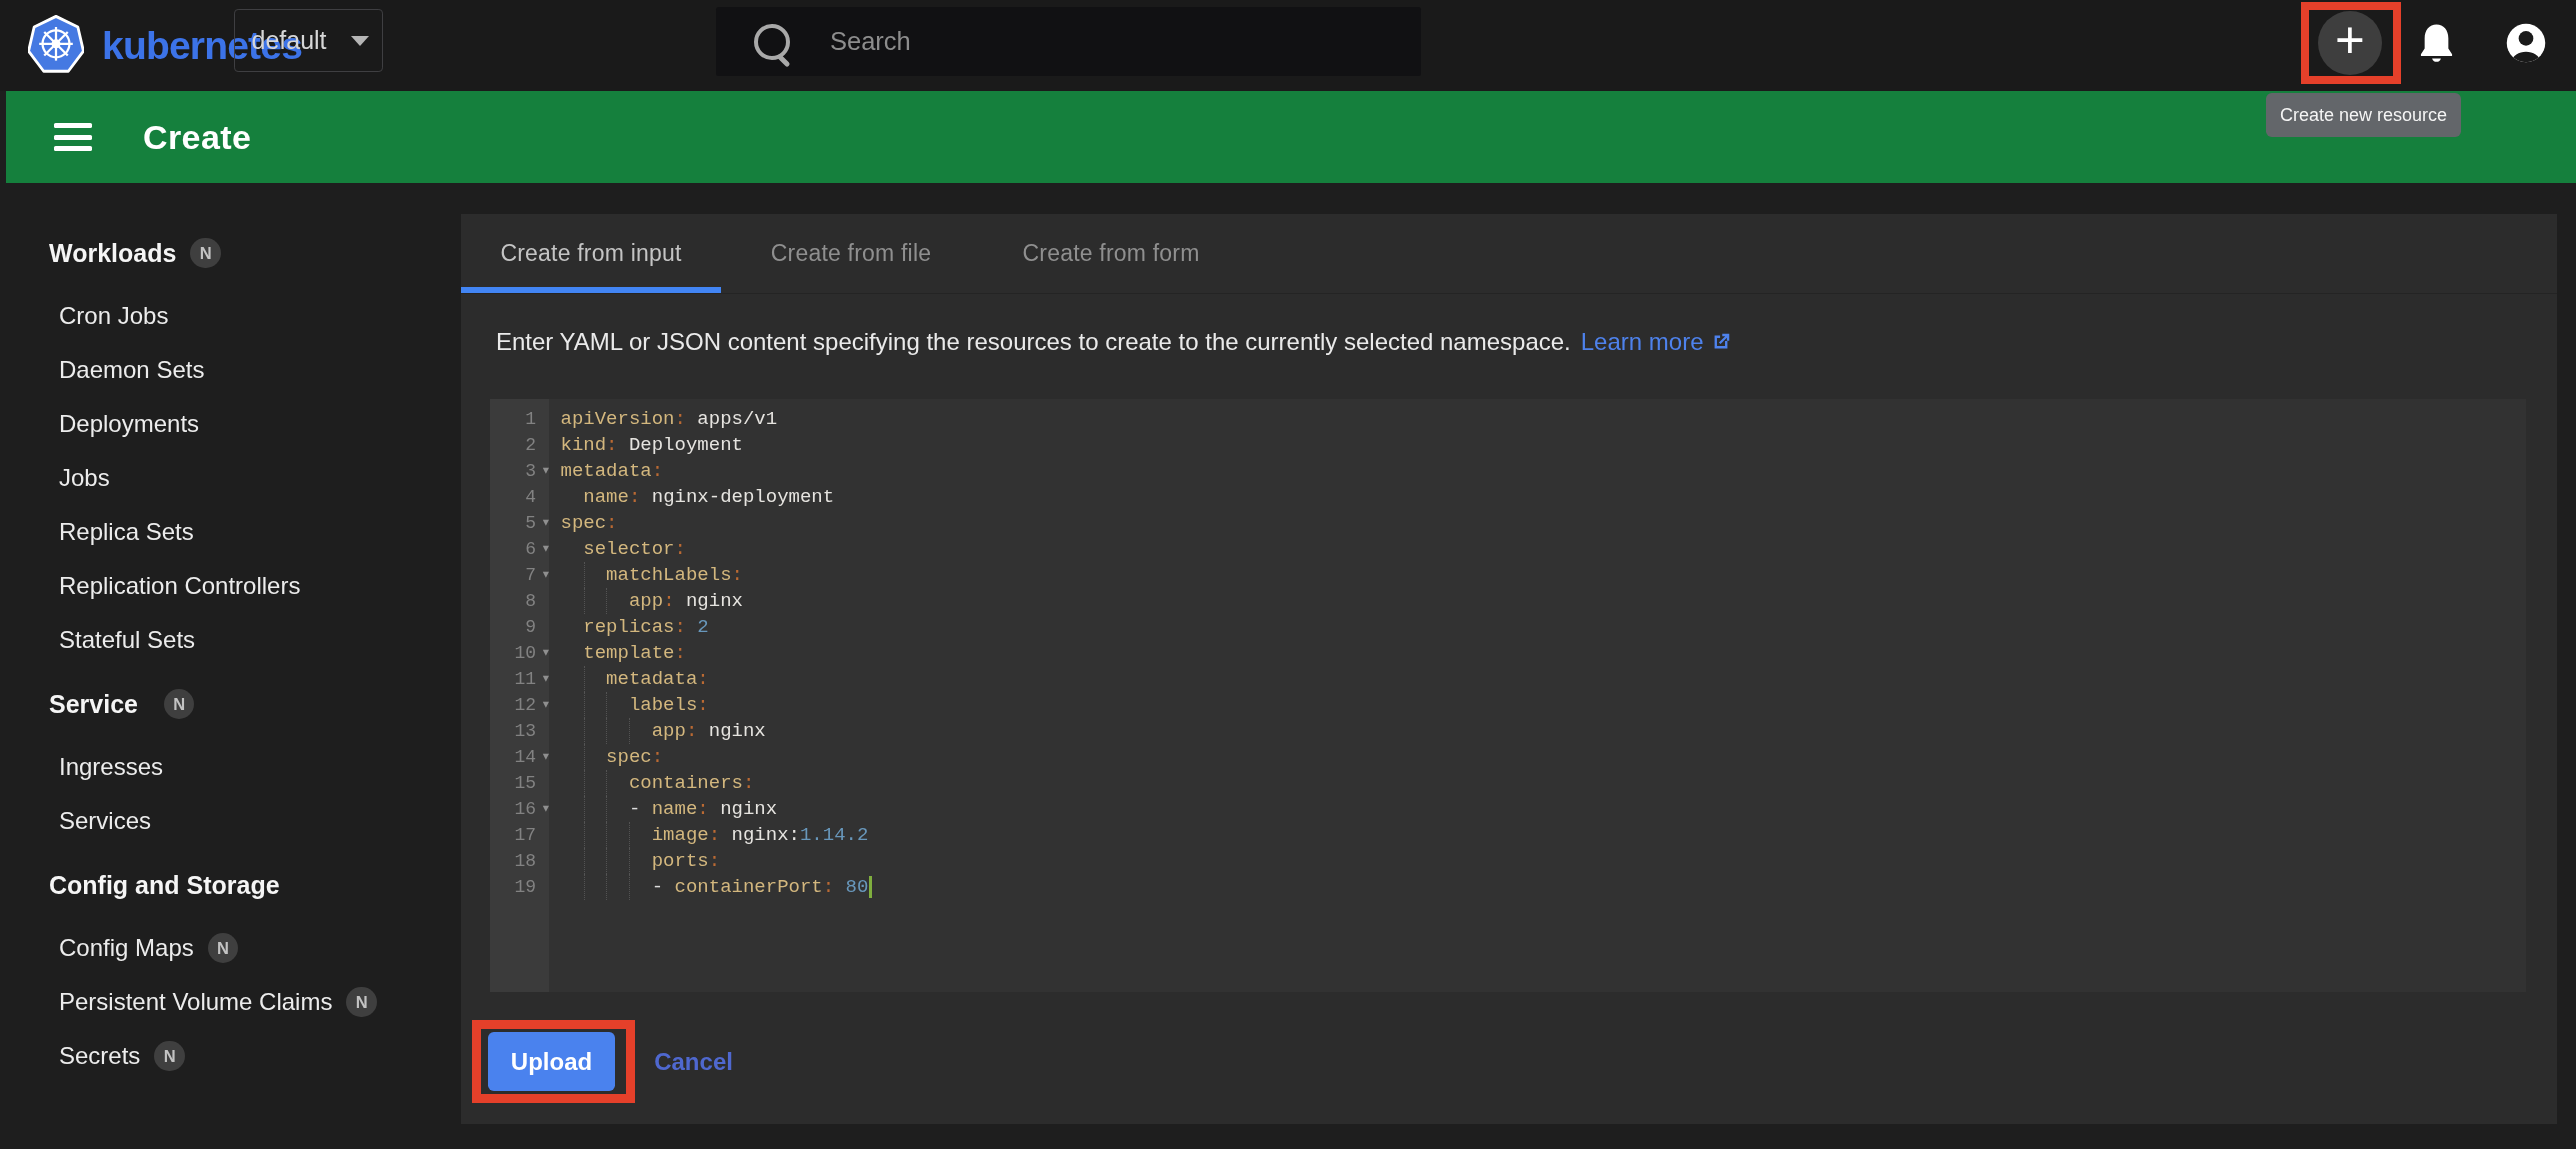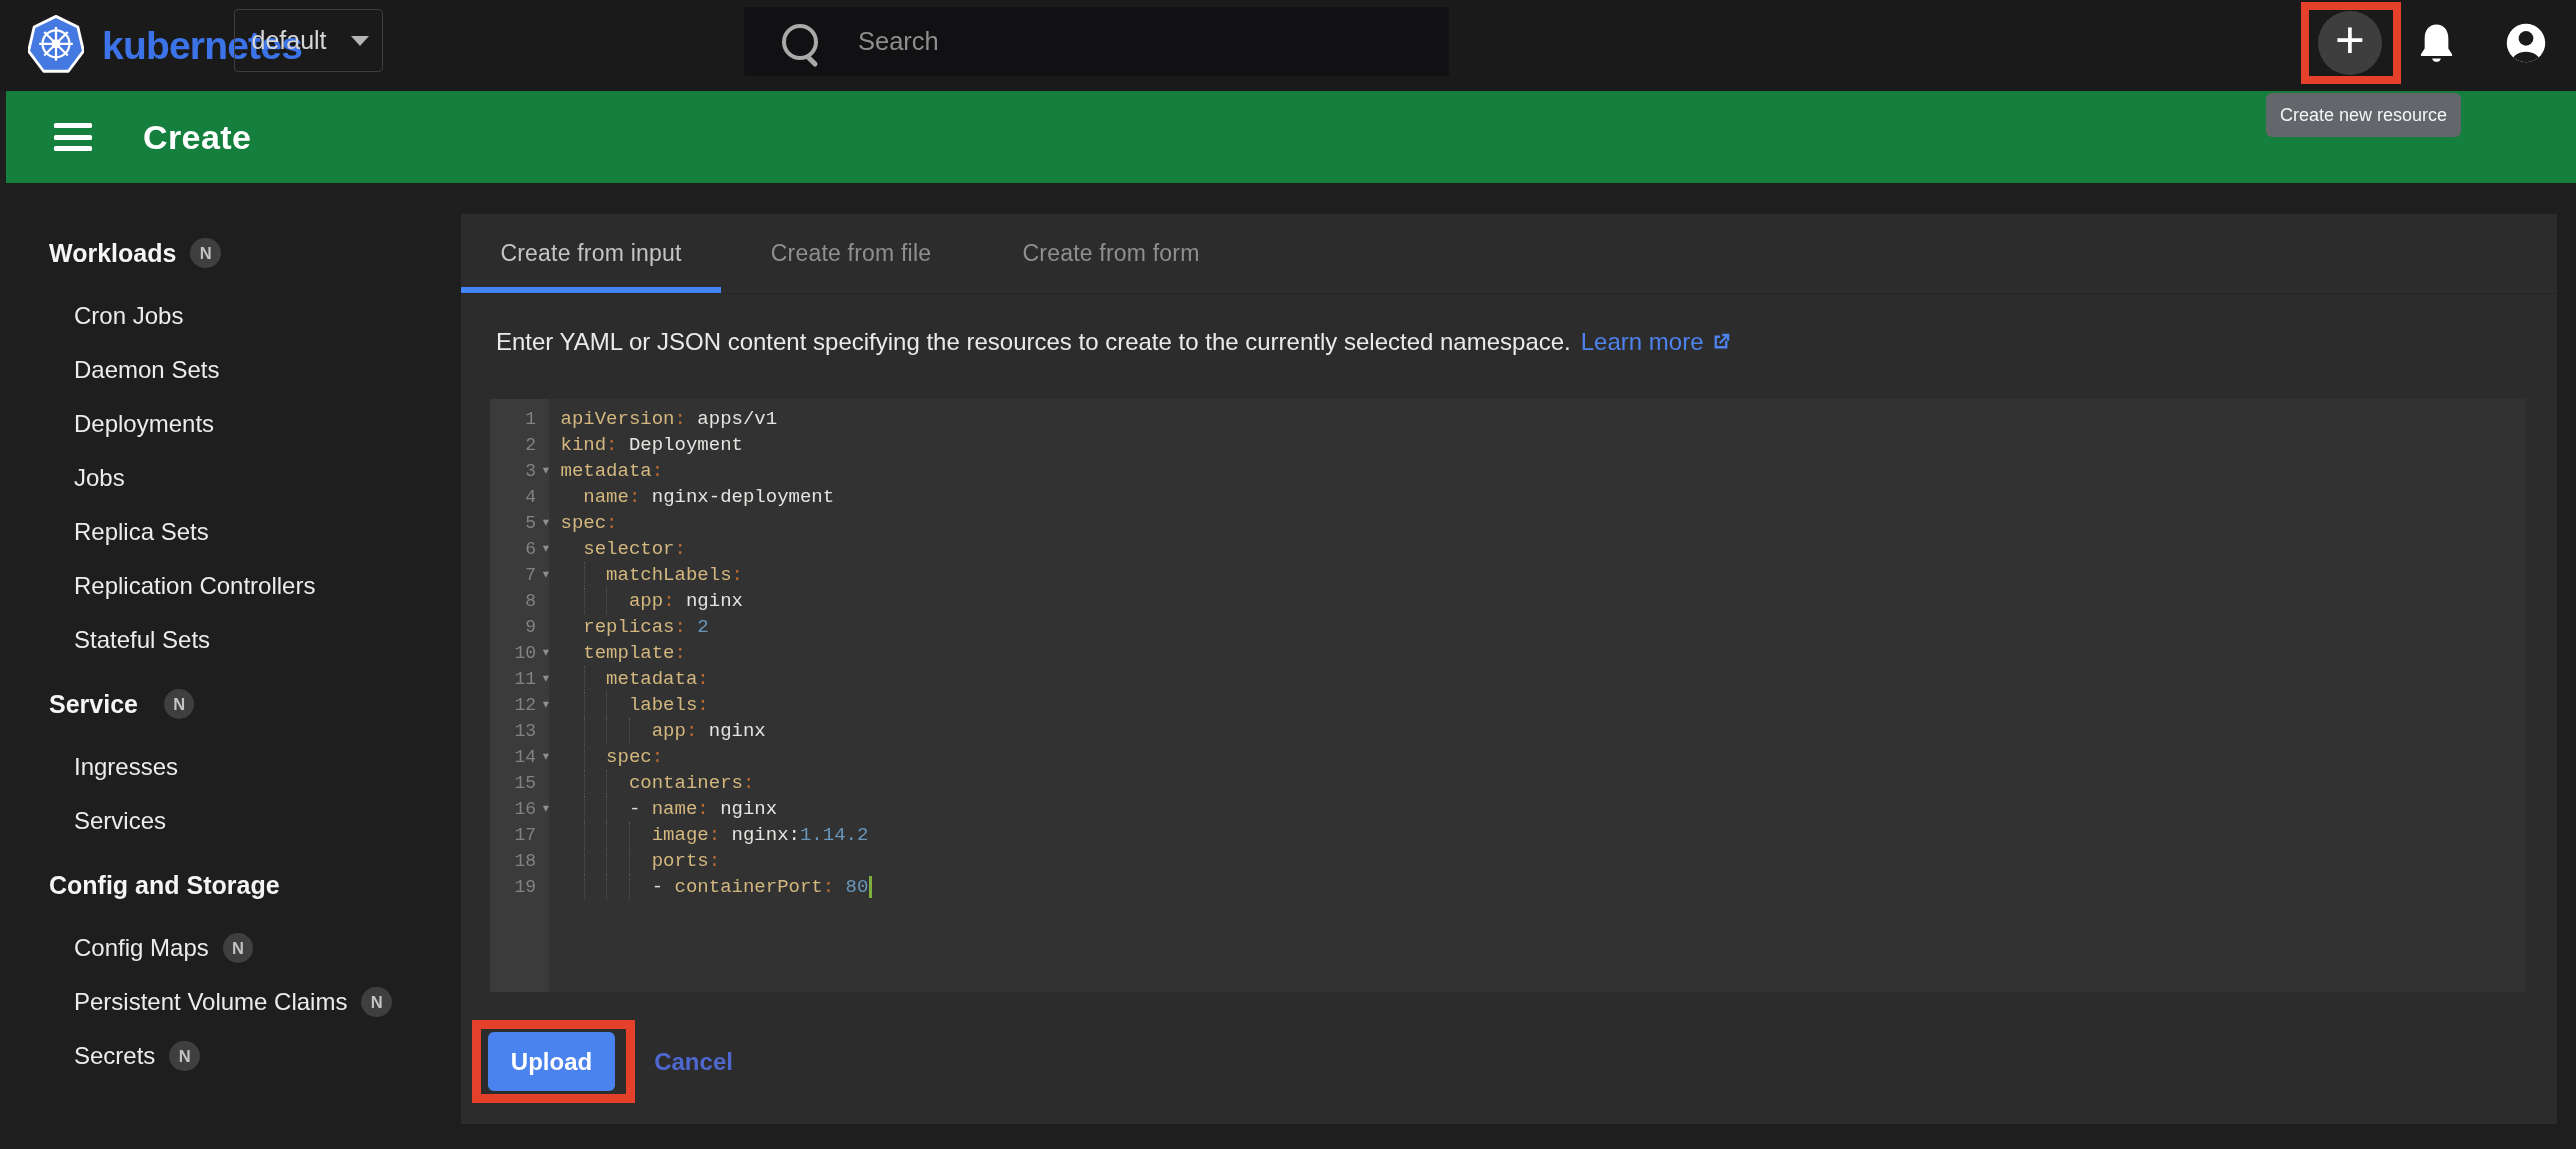--- a/index.html
+++ b/index.html
@@ -7,21 +7,21 @@
           font-family:"Liberation Sans",sans-serif;-webkit-font-smoothing:antialiased;}
 
   
   .topbar{position:absolute;left:0;top:0;width:2576px;height:91px;background:#1a1a1a;z-index:5;}
   .brand{position:absolute;left:28px;top:0;height:91px;display:flex;align-items:center;gap:18px;cursor:pointer;}
   .brand-word{font-size:39px;font-weight:bold;color:#3c73e8;letter-spacing:-0.8px;}
   .ns-select{position:absolute;left:234px;top:9px;width:149px;height:63px;border:1.6px solid #3f3f42;border-radius:4.1px;
              display:flex;align-items:center;justify-content:space-between;padding:0 13px 0 16.5px;box-sizing:border-box;cursor:pointer;}
   .ns-label{font-size:25px;color:#d6d6d6;}
   .caret-down{width:0;height:0;border-left:9px solid transparent;border-right:9px solid transparent;border-top:10.7px solid #b5b5b5;}
-  .searchbox{position:absolute;left:744px;top:7.4px;width:705px;height:69px;background:#111113;border-radius:2.5px;
+  .searchbox{position:absolute;left:716px;top:7.4px;width:705px;height:69px;background:#111113;border-radius:2.5px;
              display:flex;align-items:center;}
   .search-icon{width:28px;height:28px;border:4.1px solid #a9a9a9;border-radius:50%;position:relative;margin-left:38px;flex:0 0 auto;}
   .search-icon::after{content:"";position:absolute;width:5px;height:15px;background:#a9a9a9;left:23px;top:25px;transform:rotate(-45deg);border-radius:2.5px;}
   .search-ph{margin-left:40px;font-size:25.5px;color:#8d8d8d;}
   .plus-circle{position:absolute;left:2318px;top:10.7px;width:64px;height:64px;border-radius:50%;background:#3e3e3e;
                display:flex;align-items:center;justify-content:center;cursor:pointer;}
   .plus-glyph{color:#fff;font-size:51px;font-weight:300;line-height:1;margin-top:-5px;}
   .bell{position:absolute;left:2416px;top:22px;cursor:pointer;}
   .avatar{position:absolute;left:2504px;top:21.4px;cursor:pointer;}
 
@@ -39,21 +39,21 @@
   .annotation{position:absolute;border:8.2px solid #e5402a;z-index:30;pointer-events:none;box-sizing:border-box;}
   .annotation.plus{left:2301px;top:1.6px;width:100px;height:82px;}
   .annotation.upload{left:472px;top:1020px;width:163px;height:83px;border-width:9px;}
 
   
   .sidebar{position:absolute;left:0;top:183px;width:461px;bottom:0;padding-top:43px;box-sizing:border-box;}
   .nav-row{height:54px;display:flex;align-items:center;cursor:pointer;}
   .nav-header{padding-left:49px;margin-bottom:9px;}
   .nav-section + .nav-section .nav-header{margin-top:10px;gap:12px;}
   .nav-header .nav-label{font-size:25px;font-weight:bold;color:#f5f5f5;}
-  .nav-item{padding-left:74px;}
+  .nav-item{padding-left:59px;}
   .nav-item .nav-label{font-size:24px;color:#ececec;}
   .nav-badge{width:30.5px;height:30.5px;border-radius:50%;background:#3f3f3f;color:#c3c3c3;font-size:16.5px;font-weight:bold;
              display:flex;align-items:center;justify-content:center;margin-left:14px;flex:0 0 auto;}
 
   
   .card{position:absolute;left:461px;top:214px;width:2096px;height:910px;background:#2c2c2c;}
   .tabbar{position:absolute;left:0;top:0;width:100%;height:80px;display:flex;border-bottom:1.6px solid #242424;box-sizing:border-box;}
   .tab{width:260px;height:100%;display:flex;align-items:center;justify-content:center;position:relative;cursor:pointer;}
   .tab .tab-label{font-size:23px;font-weight:500;color:#8f8f8f;letter-spacing:0.2px;}
   .tab.active .tab-label{color:#c4c4c4;}

